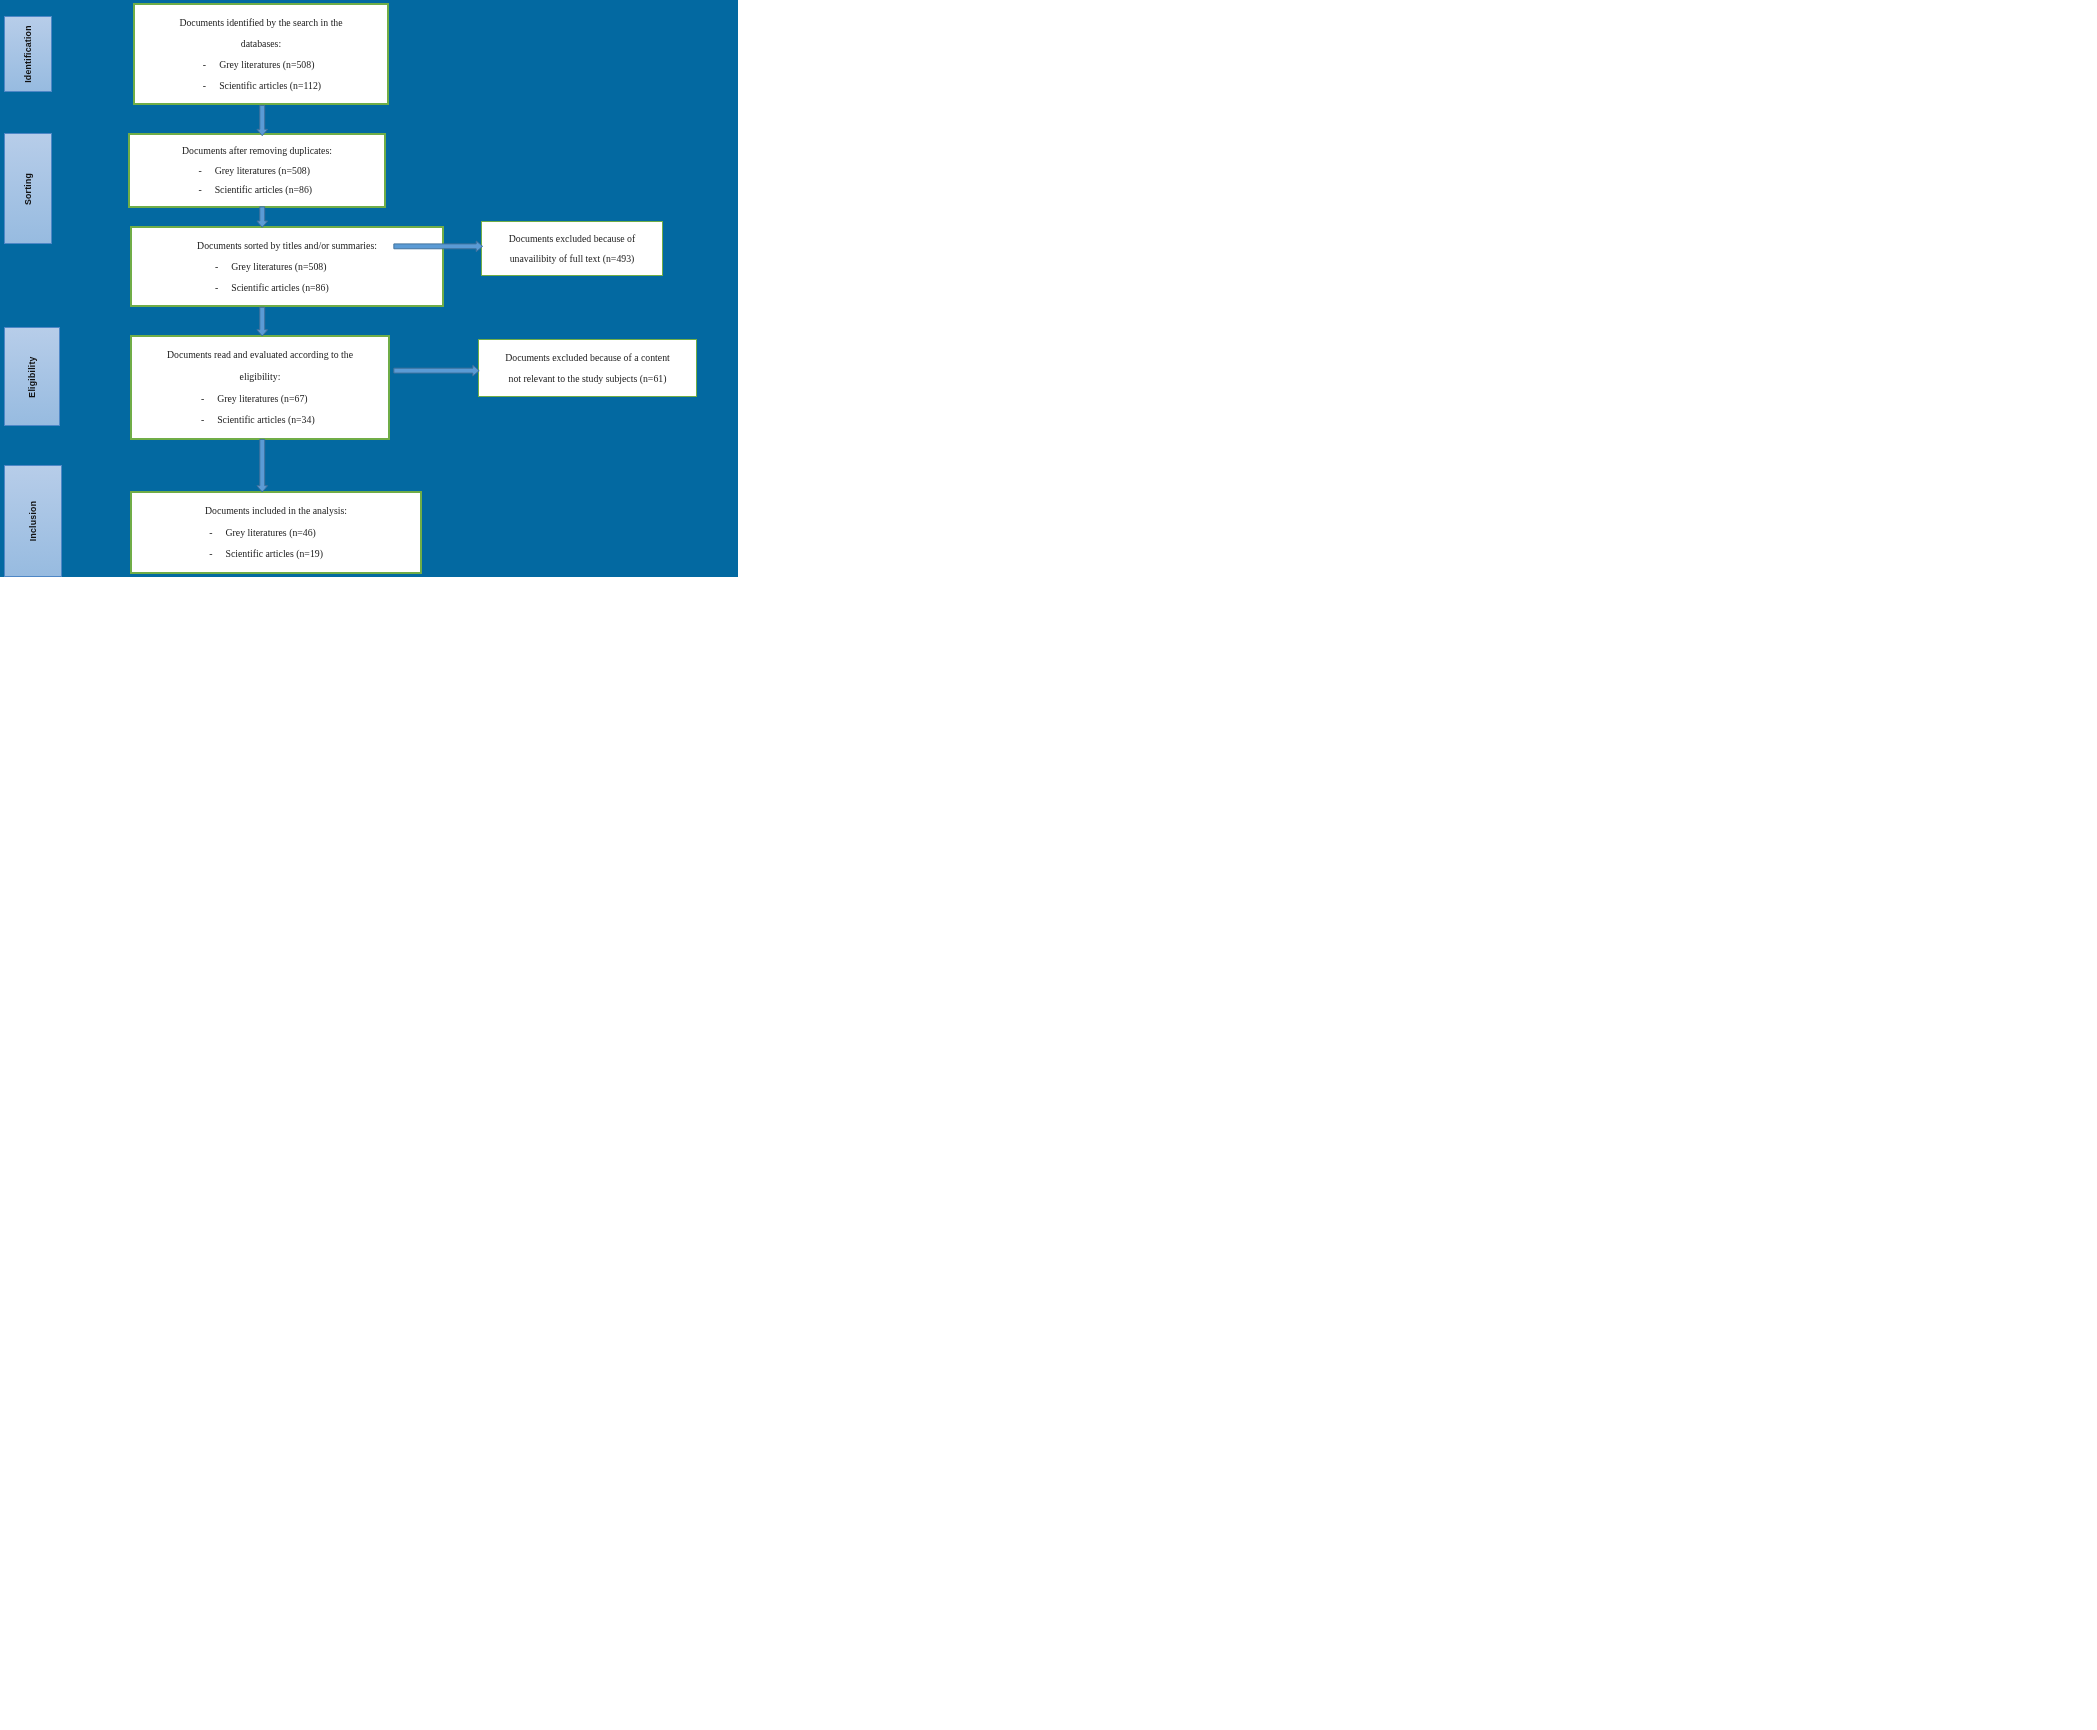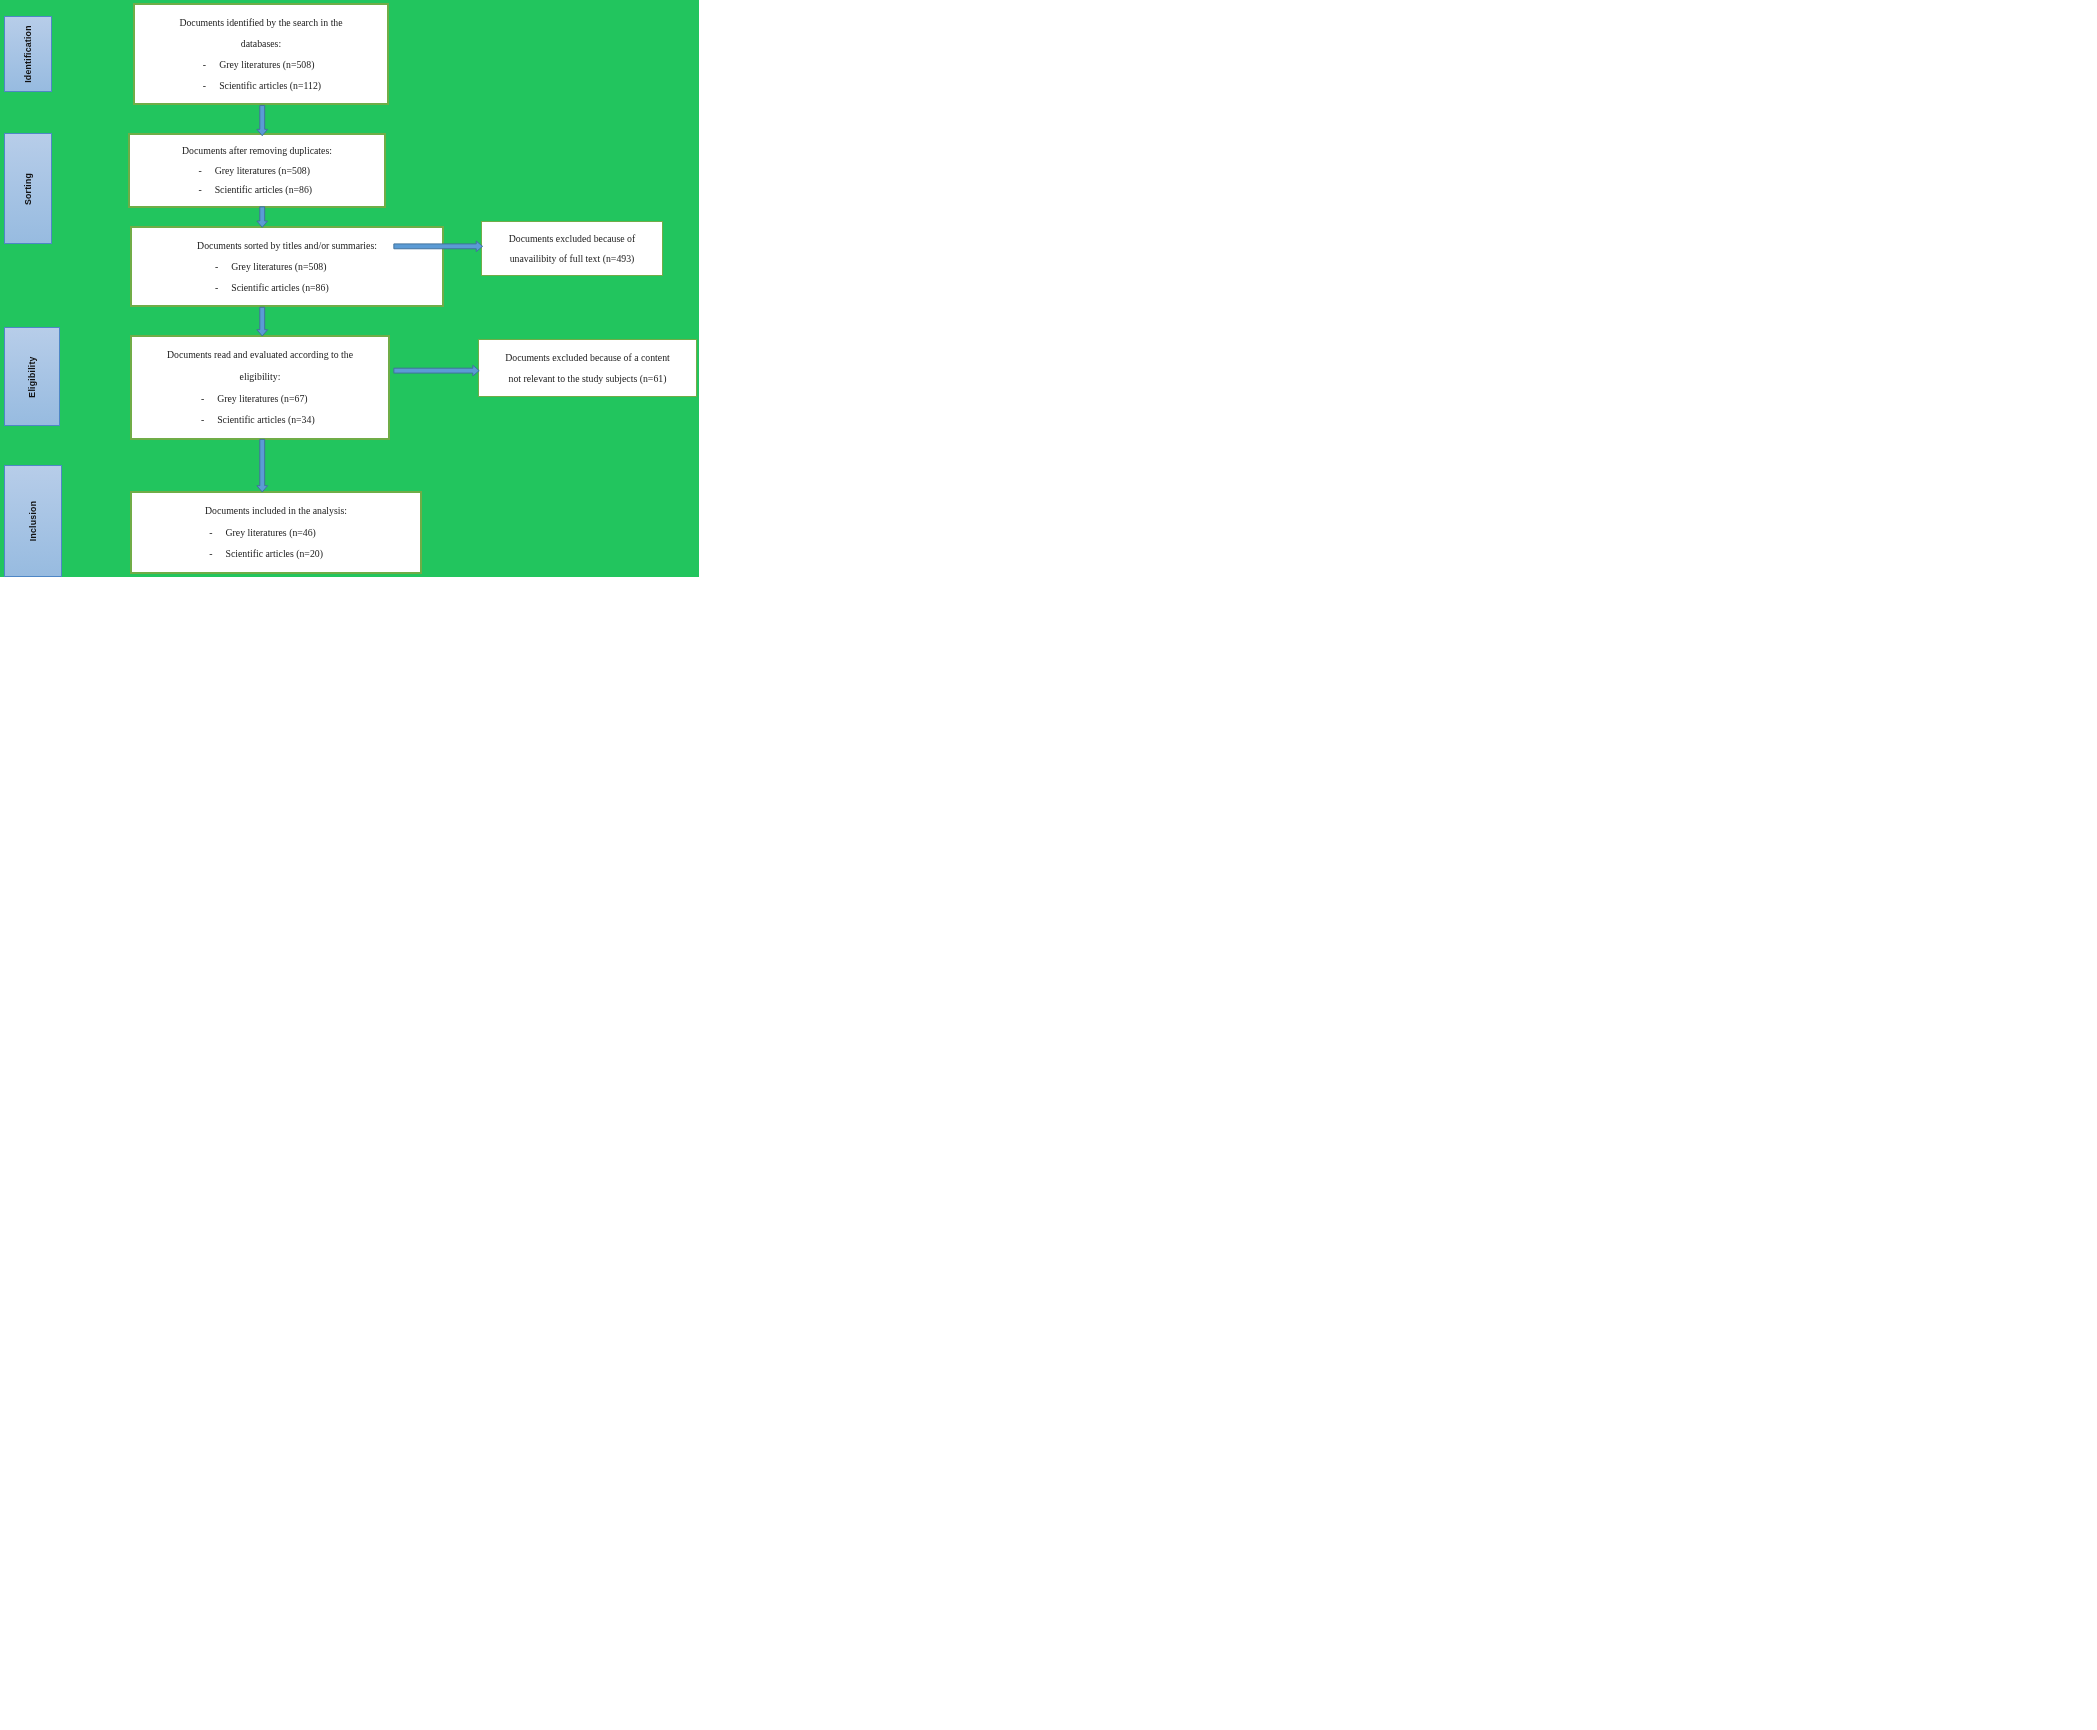--- a/index.html
+++ b/index.html
@@ -1,23 +1,24 @@
 <!DOCTYPE html>
 <html style="--box_border_green: #70ad47; --arrow_fill: #5b9bd5; --arrow_outline: #41719c; --stage_fill_top: #b7cde9; --stage_fill_bottom: #97bbe0; --stage_border: #4e87c6; --text: #1a1a1a;font-size:7.8px"><head>
 <meta charset="utf-8">
 <style>
   html,body { margin:0; padding:0; background:#ffffff; }
   #canvas {
     position: relative;
     width: 699px;
     height: 577px;
-    background: #22c55e;
+    background: #0369a1;
     font-family: "Liberation Serif", "DejaVu Serif", serif;
     color: var(--text, #1a1a1a);
     overflow: hidden;
+    padding-left: 39px;
   }
 
   
   .stage {
     position: absolute;
     box-sizing: border-box;
     border: 1.5px solid var(--stage_border, #4e87c6);
     background: linear-gradient(to bottom, var(--stage_fill_top, #b7cde9), var(--stage_fill_bottom, #97bbe0));
     display: flex;
     align-items: center;
@@ -157,21 +158,21 @@
   </div>
 
   <div class="flowbox fb4">
     <div class="line title">Documents included in the analysis:</div>
     <div class="line item">
       <span class="dash">-</span>
       <span class="itxt">Grey literatures (n=46)</span>
     </div>
     <div class="line item">
       <span class="dash">-</span>
-      <span class="itxt">Scientific articles (n=20)</span>
+      <span class="itxt">Scientific articles (n=19)</span>
     </div>
   </div>
 
   <div class="exbox ex0">
     <div class="line title">Documents excluded because of</div>
     <div class="line title">unavailibity of full text (n=493)</div>
   </div>
   <div class="exbox ex1">
     <div class="line title">Documents excluded because of a content</div>
     <div class="line title">not relevant to the study subjects (n=61)</div>

